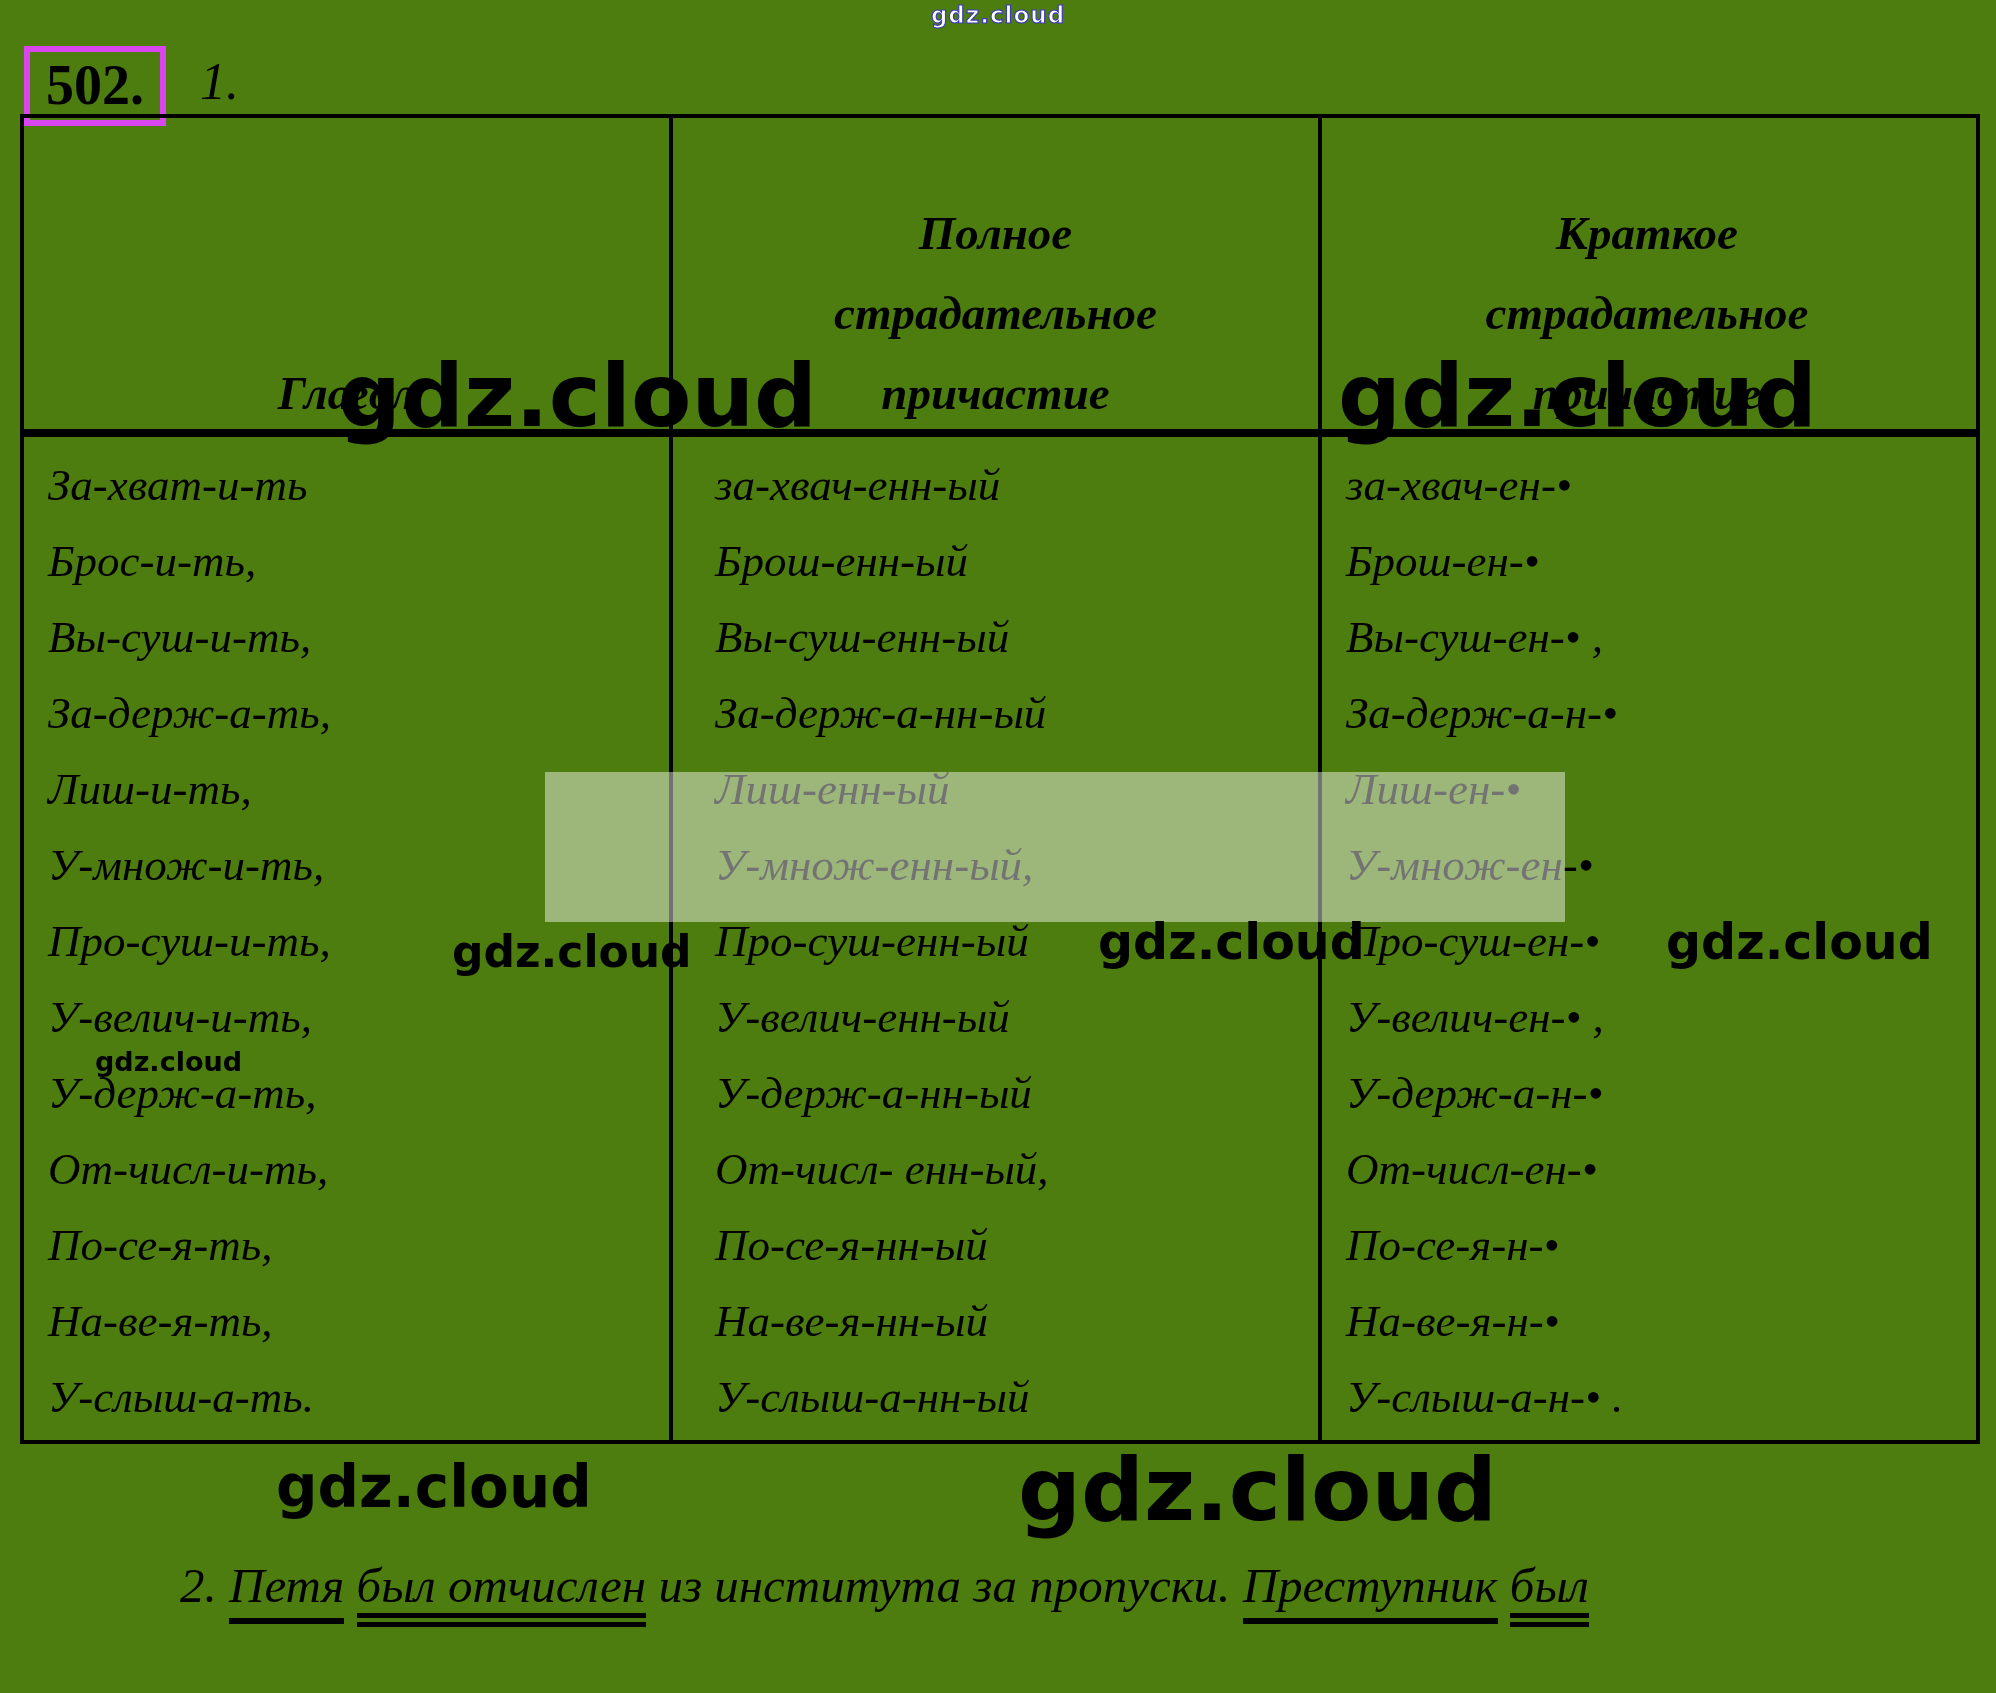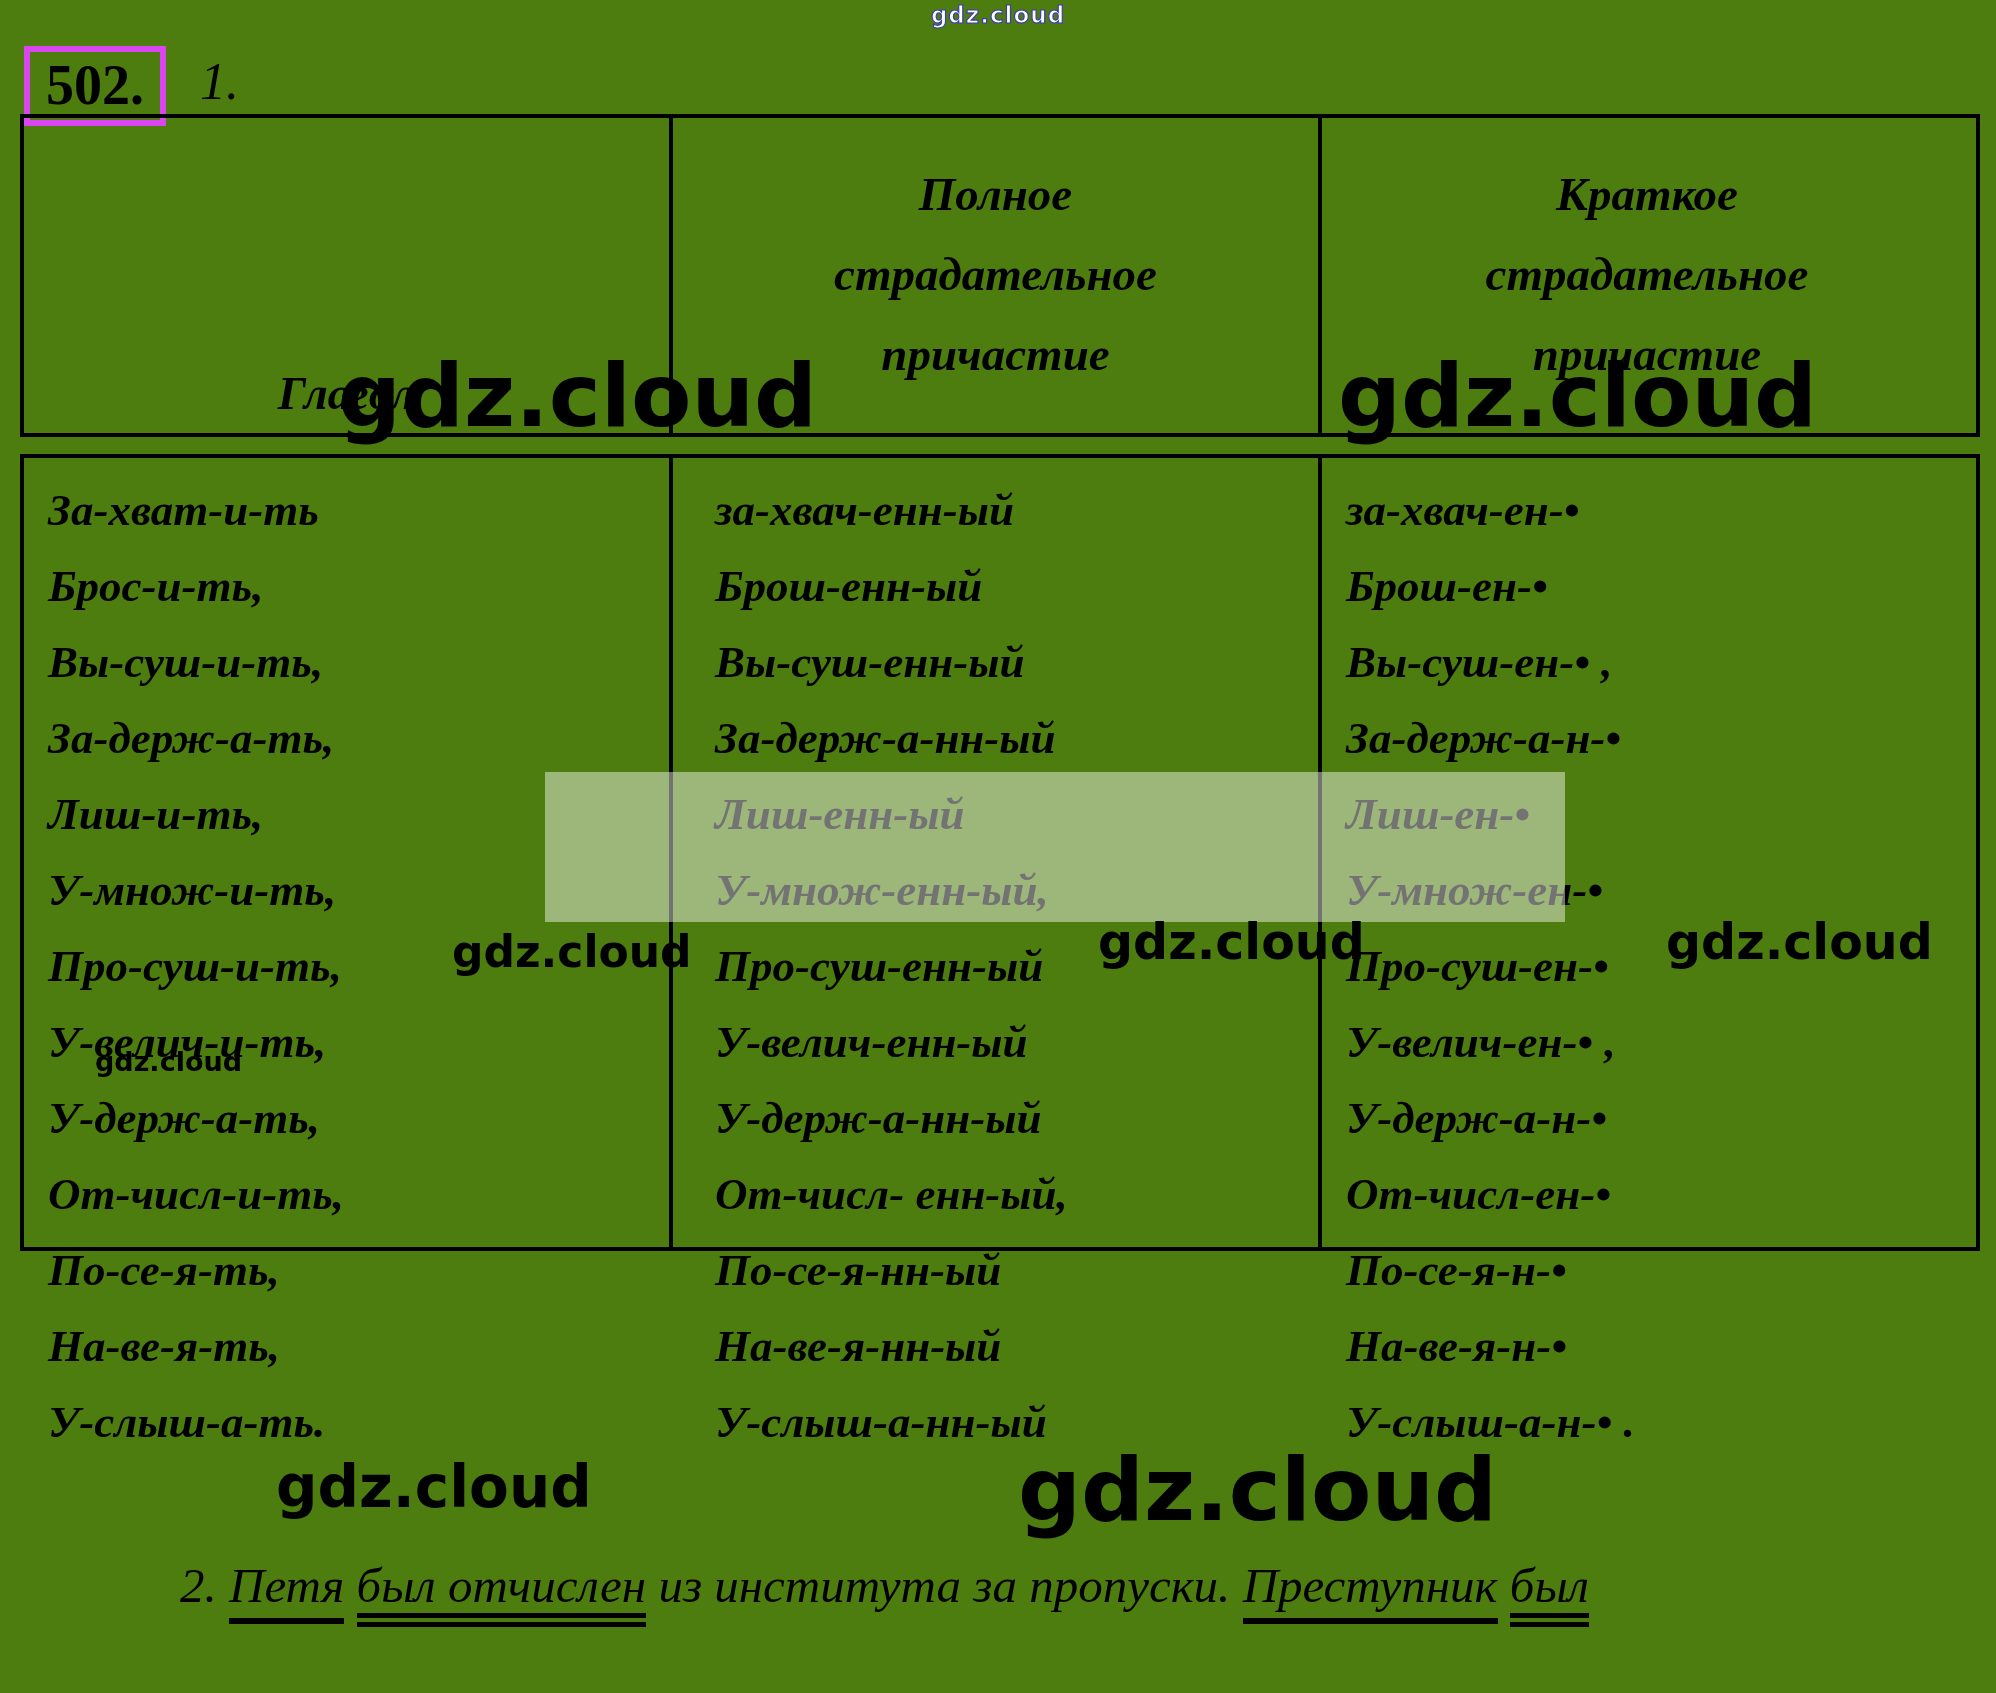--- a/index.html
+++ b/index.html
@@ -14,27 +14,27 @@
 
   
   .num-box{position:absolute;left:24px;top:46px;border:6px solid #d946ef;
            padding:0 16px 2px 16px;font-weight:bold;font-size:56px;line-height:66px;}
   .part-num{position:absolute;left:200px;top:52px;font-style:italic;font-size:52px;}
 
   
   .tbox{position:absolute;left:20px;width:1960px;border:4px solid #000;box-sizing:border-box;
         display:flex;flex-direction:row;}
   .thead{top:114px;height:323px;}
-  .tbody{top:454px;height:797px;font-weight:bold;}
+  .tbody{top:429px;height:1015px;}
   .col{box-sizing:border-box;}
   .c0{width:645px;}
   .c1{width:649px;border-left:4px solid #000;}
   .c2{width:654px;border-left:4px solid #000;}
-  .hcell{display:flex;flex-direction:column;justify-content:flex-start;align-items:center;
-         padding-top:36px;font-weight:bold;font-style:italic;font-size:47px;line-height:80px;}
+  .hcell{display:flex;flex-direction:column;justify-content:flex-end;align-items:center;
+         padding-top:24px;font-weight:bold;font-style:italic;font-size:47px;line-height:80px;}
   .hcell.single{justify-content:flex-end;padding-top:4px;font-style:italic;}
   .bcell{padding-top:14px;font-style:italic;font-size:45px;line-height:76px;white-space:pre;}
   .bcell .cell-line{padding-left:24px;}
   .c1.bcell .cell-line{padding-left:30px;margin-left:12px;}
 
   
   .wm{position:absolute;font-family:"DejaVu Sans","Liberation Sans",sans-serif;
       font-weight:bold;color:#000;white-space:nowrap;}
   .wm-h-left {left:338px;top:352px;font-size:88px;line-height:88px;}
   .wm-h-right{left:1338px;top:352px;font-size:88px;line-height:88px;}

